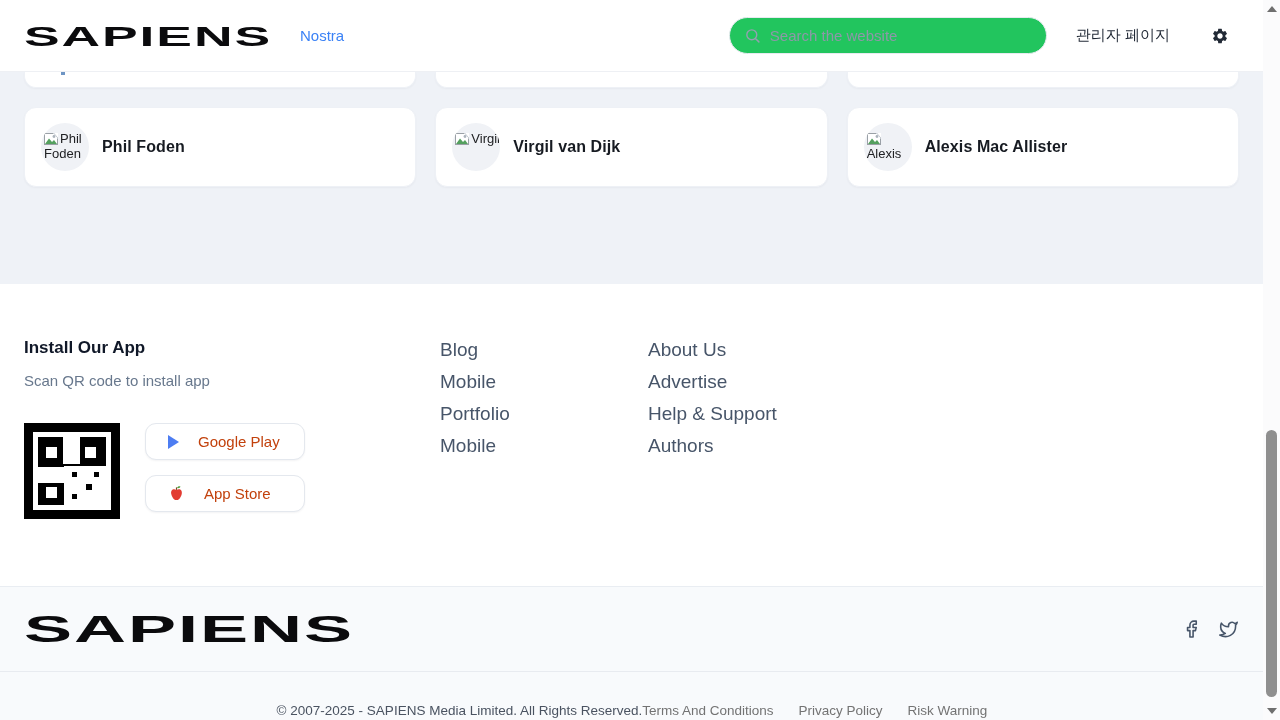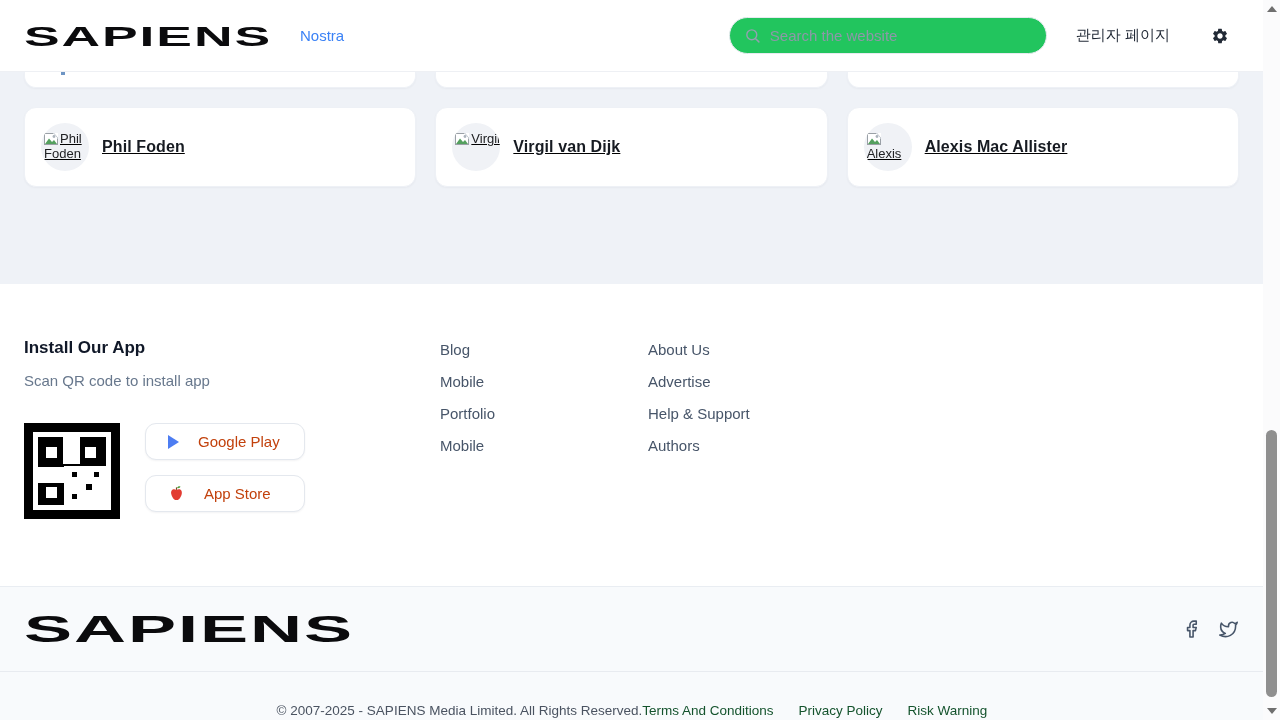--- a/index.html
+++ b/index.html
@@ -17,21 +17,21 @@
   .search-box { width:318px; height:37px; background:#22c55e; border:1px solid #e7eaf0;
     border-radius:19px; display:flex; align-items:center; padding:0 14px; }
   .search-box input { border:none; outline:none; background:transparent; flex:1;
     font-size:15px; color:#1f2937; margin-left:9px; font-family:"Liberation Sans", sans-serif; }
   .search-box input::placeholder { color:#8d98a8; }
   .admin-link { margin-left:29px; font-size:15px; font-weight:500; color:#1e2633; cursor:pointer; white-space:nowrap; }
   .gear-btn { margin-left:41px; cursor:pointer; display:flex; align-items:center; }
 
   
   .cards-section { background:#eff2f7; height:212px; padding:0 24px; }
-  .cards-grid { display:grid; grid-template-columns:repeat(3,1fr); gap:19px;text-decoration:underline; }
+  .cards-grid { display:grid; grid-template-columns:repeat(3,1fr); gap:19px; }
   .card-partial { height:16px; background:#fff; border-radius:0 0 12px 12px;
     border:1px solid #eef1f6; border-top:none; box-shadow:0 1px 2px rgba(16,24,40,.04); position:relative; overflow:hidden; }
   .speck { position:absolute; left:36px; top:0px; width:4px; height:3px; background:#4a7bb5; opacity:.8; }
   .card { margin-top:19px; height:80px; background:#fff; border-radius:12px; border:1px solid #eef1f6;
     box-shadow:0 1px 2px rgba(16,24,40,.04); display:flex; align-items:center; padding:0 16px; cursor:pointer; }
   .avatar { width:48px; height:48px; border-radius:50%; background:#f0f2f6; overflow:hidden; flex:none; }
   .avatar .alt { display:block; padding:8px 0 0 3px; font-size:13px; line-height:15px; color:#202124; width:48px; }
   .avatar .alt svg { vertical-align:-2px; margin-right:2px; }
   .card-name { margin-left:13px; font-size:16px; font-weight:600; color:#171b22; letter-spacing:.1px; }
 
@@ -41,32 +41,32 @@
   .install-title { font-size:17px; font-weight:700; color:#101828; }
   .install-sub { margin-top:14px; font-size:15px; color:#68788d; }
   .install-row { margin-top:34px; display:flex; }
   .qr { width:96px; height:96px; flex:none; }
   .store-buttons { margin-left:25px; display:flex; flex-direction:column; gap:15px; }
   .store-btn { width:160px; height:37px; background:#fff; border:1px solid #e4e8ee; border-radius:11px;
     box-shadow:0 1px 2px rgba(16,24,40,.05); display:flex; align-items:center; padding-left:22px; cursor:pointer; }
   .store-btn .label { margin-left:19px; font-size:15px; font-weight:400; color:#c2410c; }
   .play-tri { width:0; height:0; border-left:11px solid #4d7df2; border-top:7px solid transparent; border-bottom:7px solid transparent; }
   .links-col { padding-top:2px; }
-  .flink { display:block; font-size:15px; color:#475569; line-height:20px; margin-bottom:12px; cursor:pointer; text-decoration:none; }
+  .flink { display:block; font-size:19px; color:#475569; line-height:20px; margin-bottom:12px; cursor:pointer; text-decoration:none; }
 
   
   .footer-bottom { background:#f8fafc; height:163px; }
   .fb-top { height:85px; display:flex; align-items:center; justify-content:space-between;
     padding:0 24px; border-bottom:1px solid #e8ebf0; }
   .socials { display:flex; align-items:center; gap:17px; }
   .social-icon { cursor:pointer; display:flex; }
   .fb-bottom { height:77px; display:flex; align-items:center; justify-content:center; padding:0 23px 0 24px; }
   .copyright { font-size:13.5px; color:#4a5361; }
   .legal { display:flex; gap:25px; }
-  .legal span { font-size:13.5px; color:#14532d; cursor:pointer; white-space:nowrap; }
+  .legal span { font-size:13.5px; color:#737373; cursor:pointer; white-space:nowrap; }
 
   
   .scrollbar { position:absolute; top:0; right:0; width:17px; height:720px; background:#fbfbfc; }
   .sb-arrow-up { position:absolute; top:6px; left:4px; width:0; height:0;
     border-left:5px solid transparent; border-right:5px solid transparent; border-bottom:6px solid #6f6f6f; cursor:pointer; }
   .sb-arrow-down { position:absolute; bottom:6px; left:4px; width:0; height:0;
     border-left:5px solid transparent; border-right:5px solid transparent; border-top:6px solid #6f6f6f; cursor:pointer; }
   .sb-thumb { position:absolute; top:430px; left:3px; width:11px; height:267px; background:#8f8f8f; border-radius:6px; cursor:pointer; }
 </style>
 </head>

